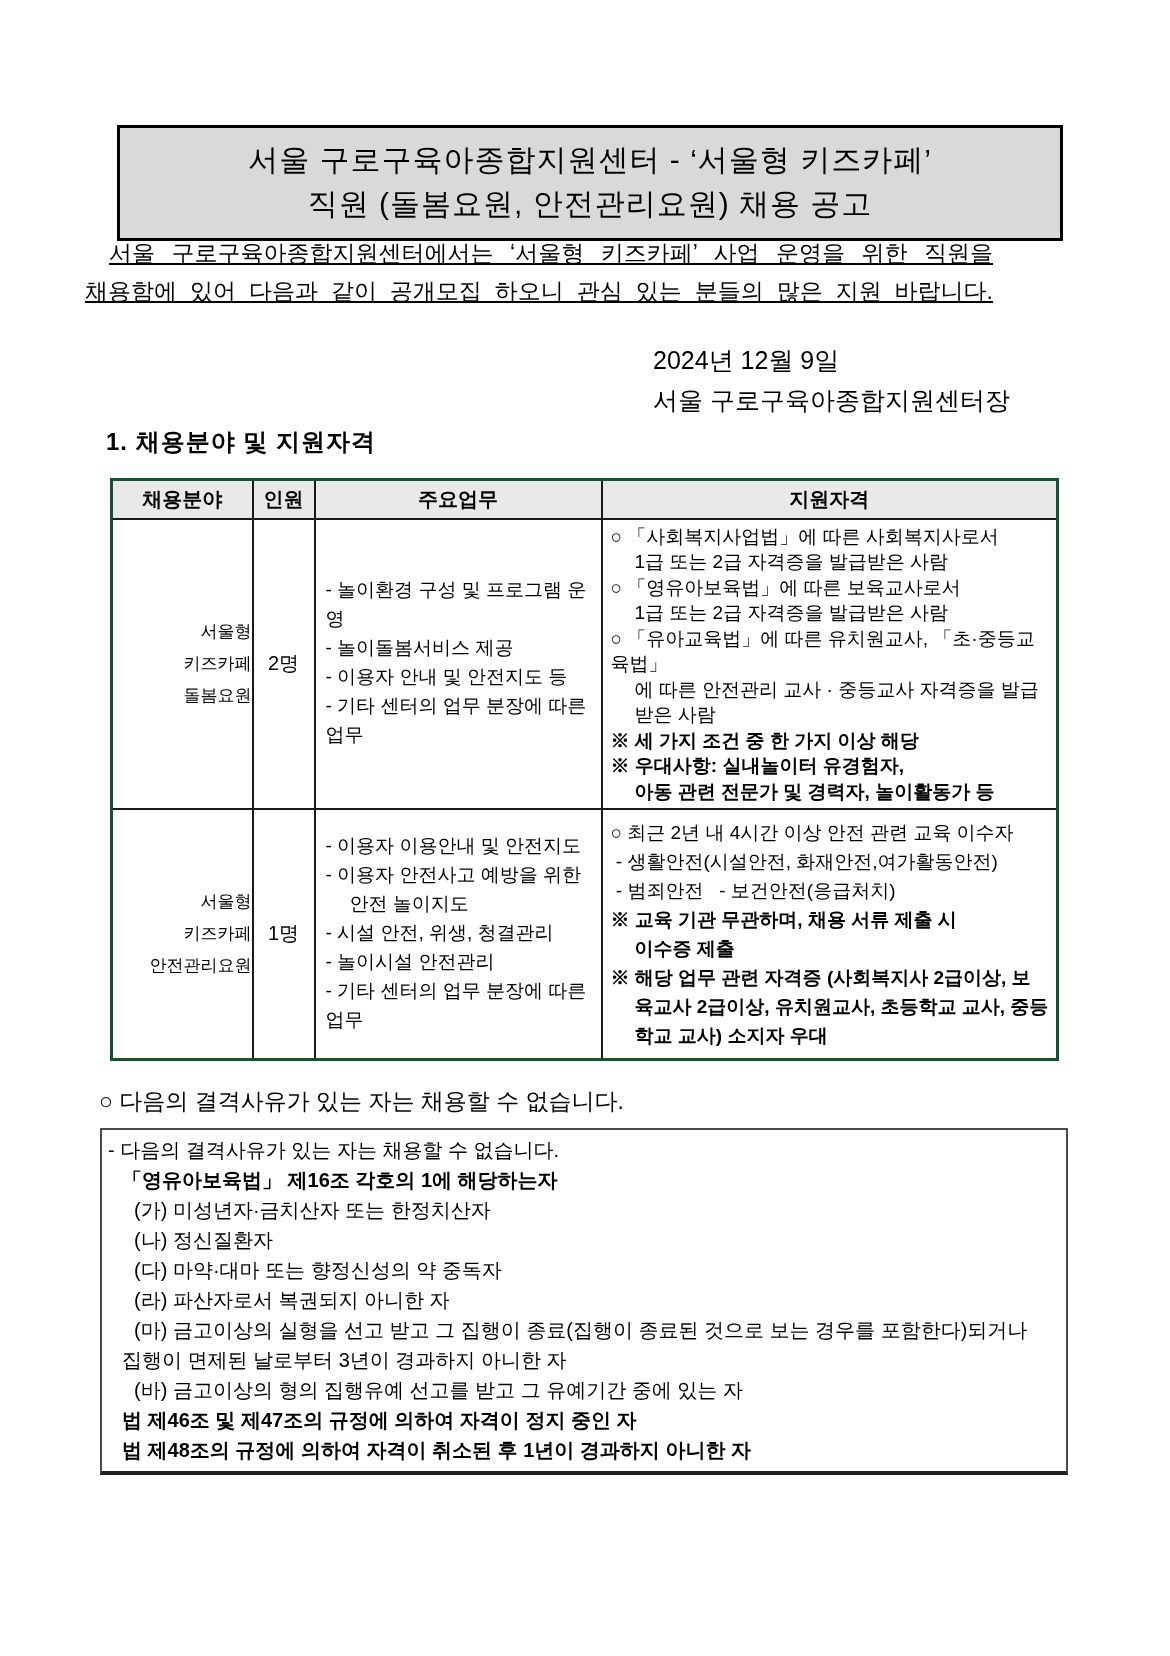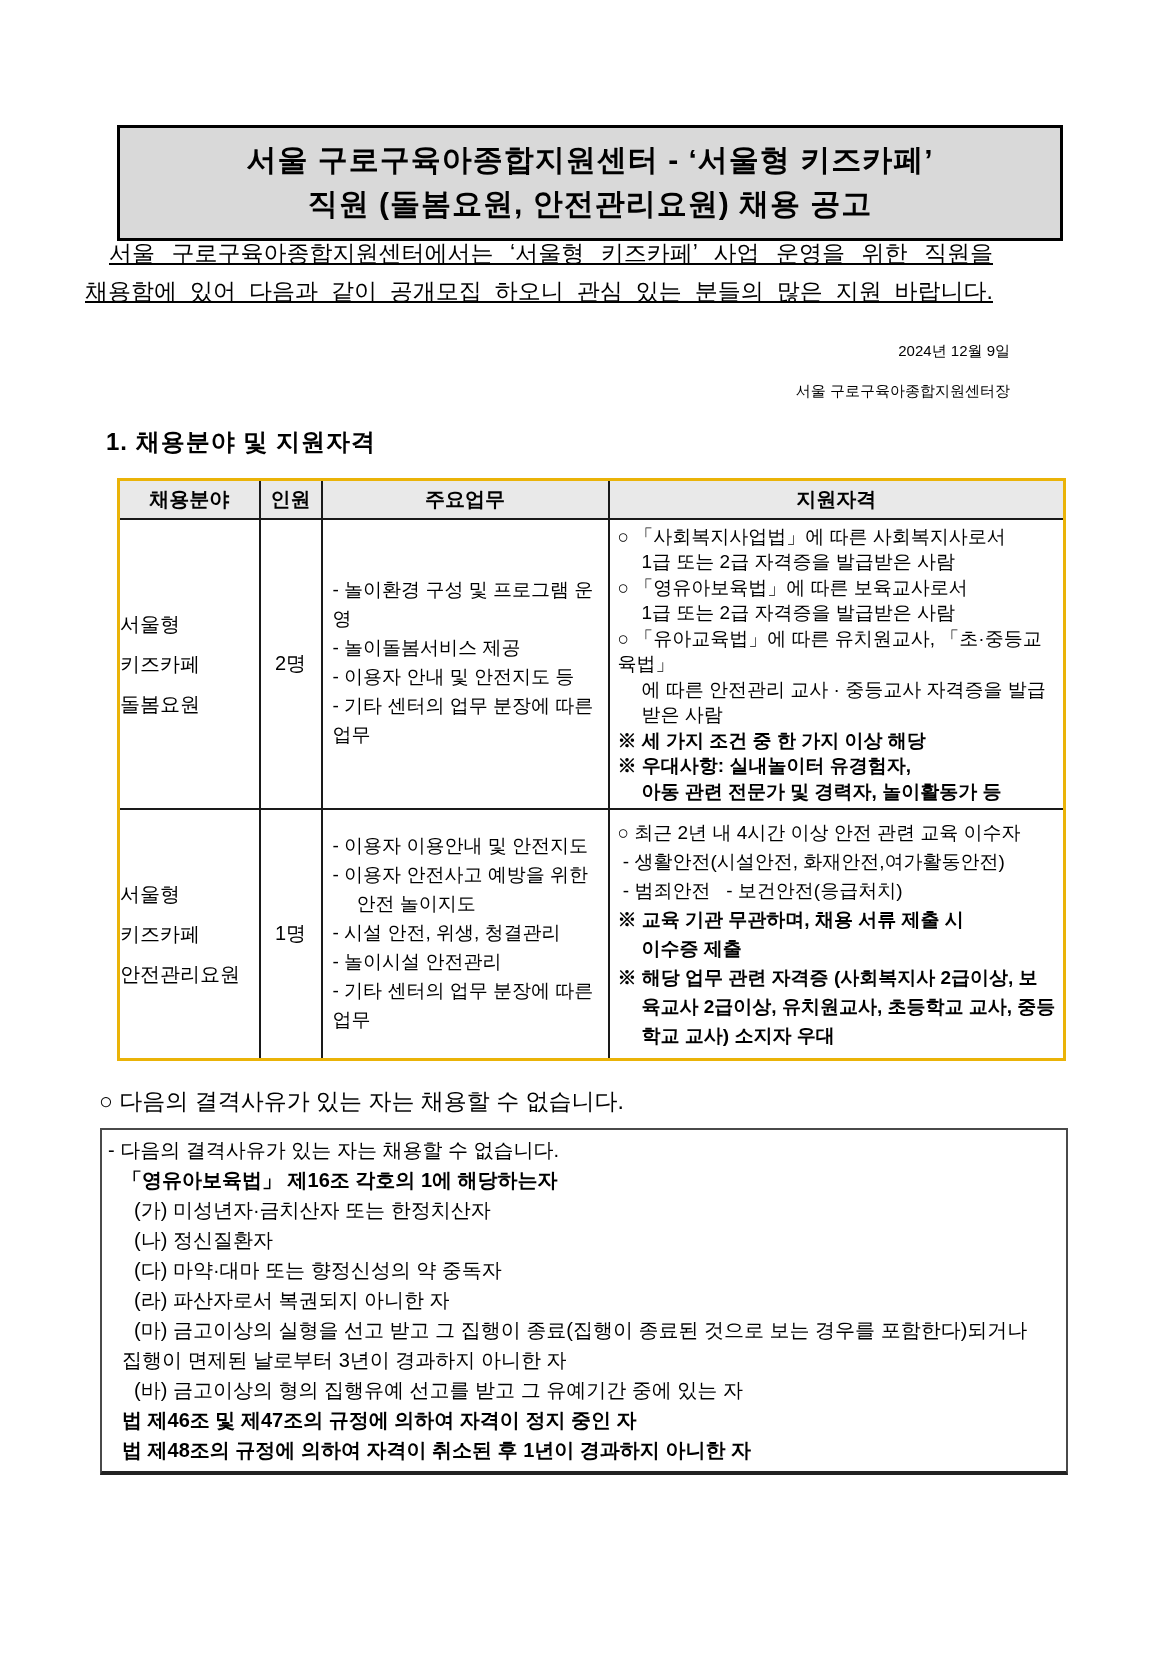--- a/index.html
+++ b/index.html
@@ -20,57 +20,57 @@
   }
   
   .title-box{
     position:absolute;left:117px;top:125px;width:946px;
     background:var(--title-bg);
     border:3px solid #000;
     text-align:center;
     padding:10px 6px 12px 6px;
   }
   .title-line{
-    font-weight:bold;font-size:30px;line-height:44px;letter-spacing:1px;
+    font-weight:normal;font-size:30px;line-height:44px;letter-spacing:1px;
     white-space:nowrap;
   }
   
   .intro{
     position:absolute;left:85px;top:234px;width:908px;
     font-size:23px;line-height:38px;text-decoration:underline;
   }
   .intro .iline{text-align:justify;text-align-last:justify;white-space:nowrap;}
   .intro .l1{text-indent:24px;}
   
   .date-block{
-    position:absolute;right:160px;top:331px;
-    text-align:right;font-size:15px;line-height:40px;
+    position:absolute;right:160px;top:340px;
+    font-size:25px;line-height:40px;
   }
   
   .sec1-heading{
     position:absolute;left:106px;top:426px;
     font-size:24px;font-weight:bold;letter-spacing:1px;
   }
   table.recruit{
-    position:absolute;left:117px;top:478px;width:946px;
+    position:absolute;left:110px;top:478px;width:946px;
     border-collapse:collapse;table-layout:fixed;
-    border:3px solid #eab308;
+    border:3px solid #14532d;
   }
   table.recruit th, table.recruit td{
     border:2px solid var(--grid);
     vertical-align:middle;
   }
   table.recruit th{
     background:var(--header-bg);
     font-size:20px;font-weight:bold;height:39px;text-align:center;
   }
   col.c1{width:141px}col.c2{width:62px}col.c3{width:287px}col.c4{width:456px}
   tr.r1 td{height:261px}
   tr.r2 td{height:250px}
-  td.c-field{text-align:left;font-size:20px;line-height:40px;white-space:pre-wrap;}
+  td.c-field{text-align:right;font-size:17px;line-height:32px;white-space:pre-wrap;}
   td.c-count{text-align:center;font-size:20px;}
   td.c-duties{padding:6px 4px 9px 10px;font-size:19px;line-height:29px;}
   td.c-qual{padding:4px 6px 4px 8px;font-size:19px;line-height:29px;}
   tr.r1 td.c-qual{line-height:25.5px;}
   .ln{white-space:pre-wrap;}
   .b{font-weight:bold;}
   .i1{padding-left:24px;}
   .i2{padding-left:34px;}
   
   .sec2-heading{

